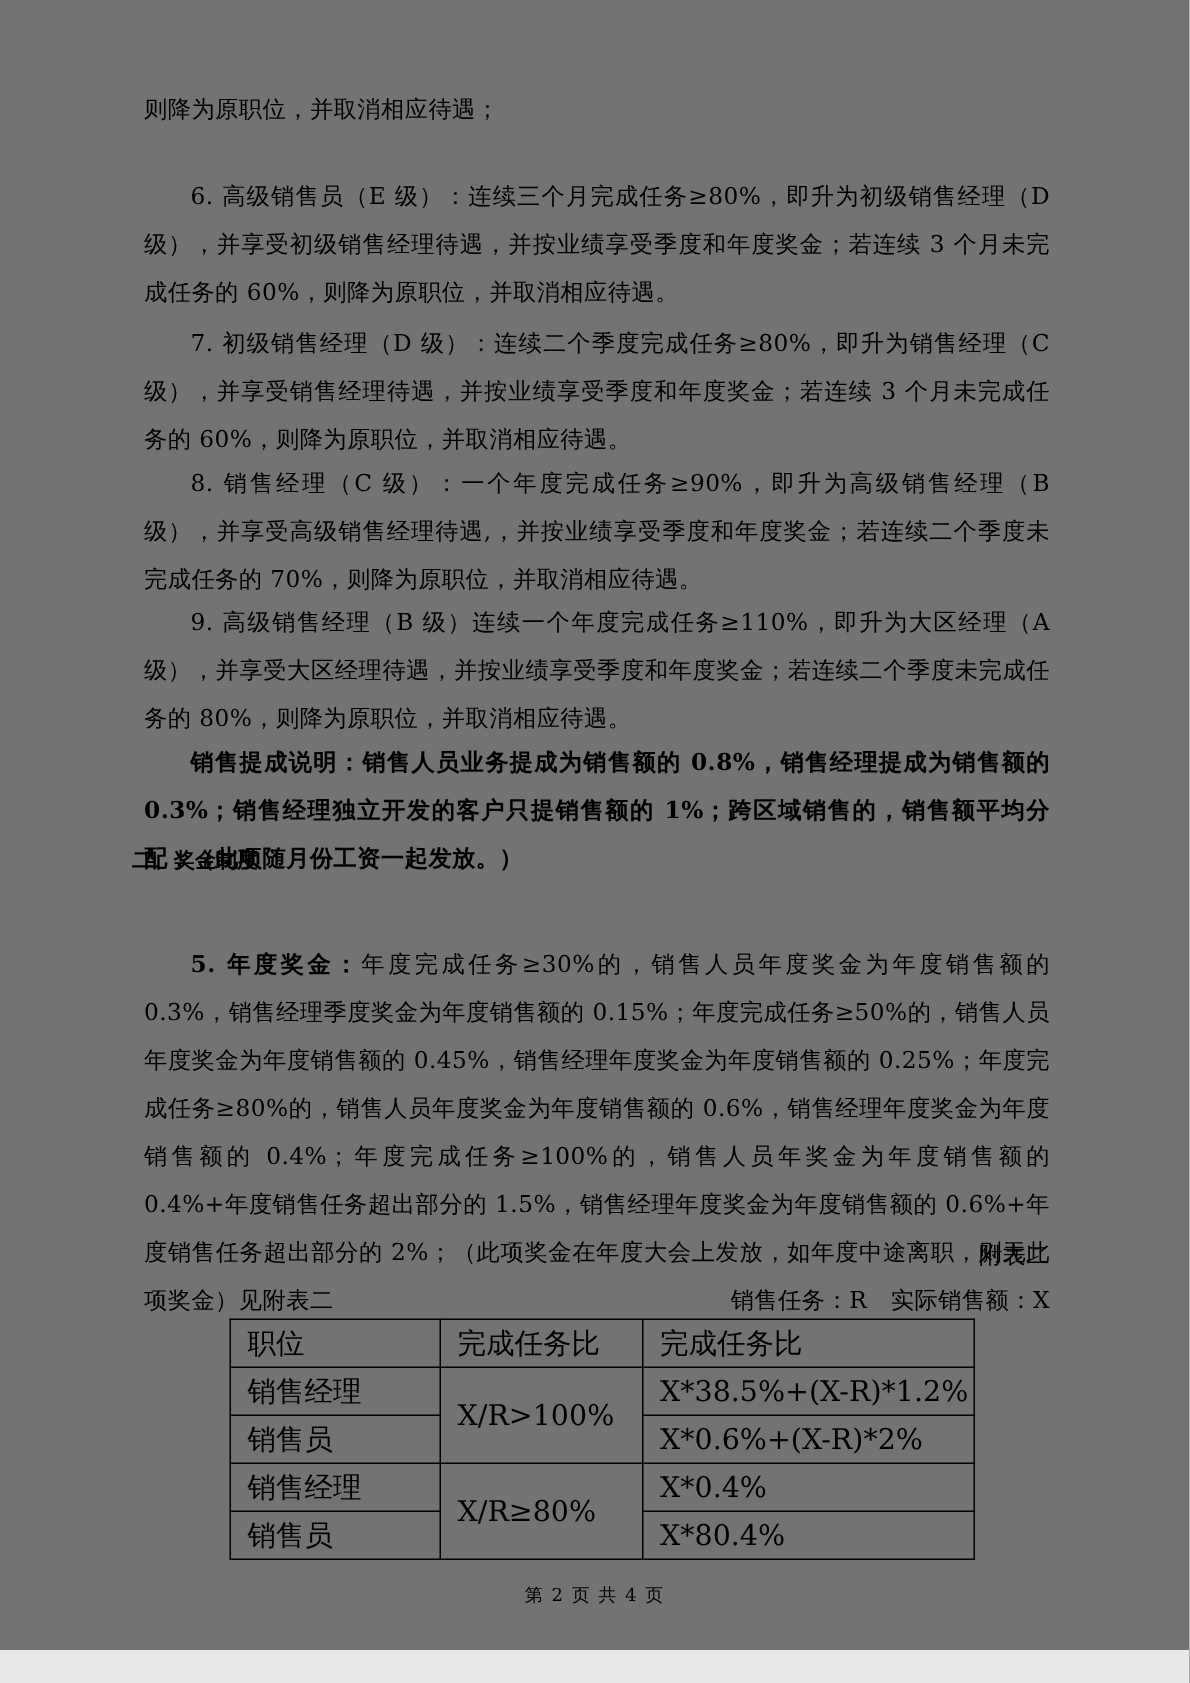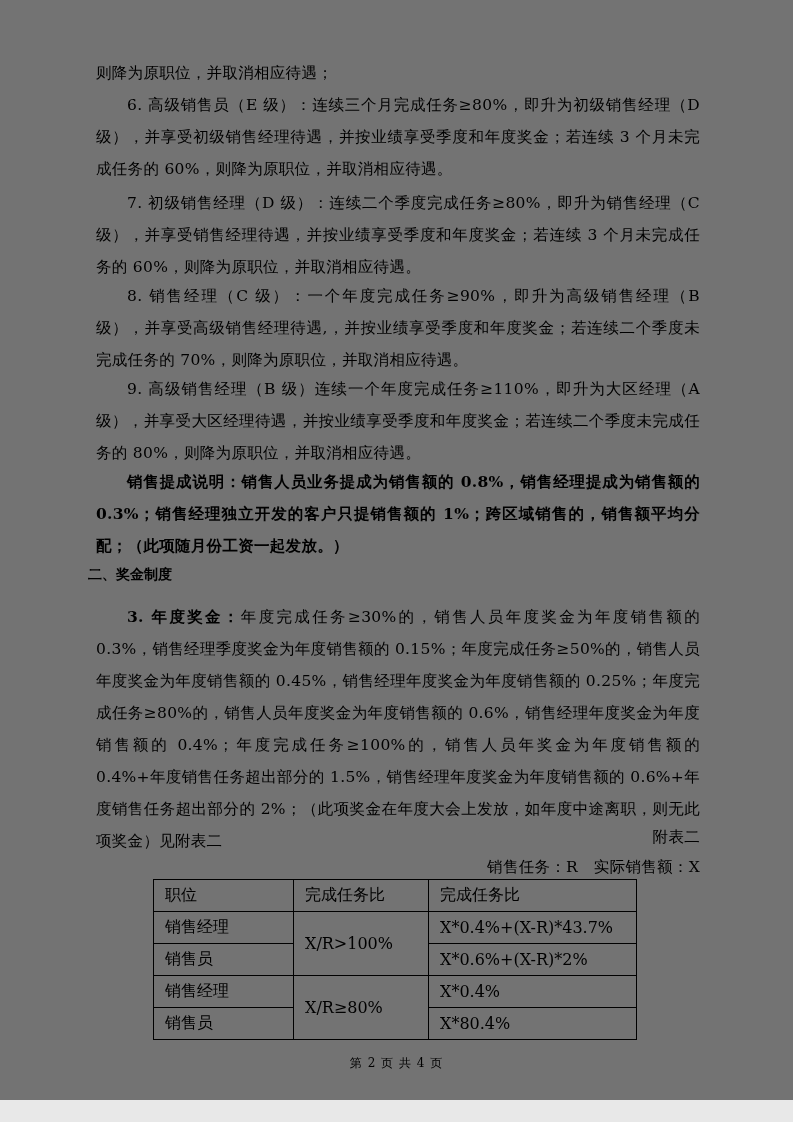--- a/index.html
+++ b/index.html
@@ -20,40 +20,40 @@
   .para, .line {
     position: absolute;
     left: 96px;
     width: 604px;
     margin: 0;
     font-size: 15.5px;
     line-height: 32px;
     text-align: justify;
     letter-spacing: 0.3px;
   }
-  .para { text-indent: 2em; }
+  .para { text-indent: 2em; margin-top: 26px; }
   .line.indent { text-indent: 2em; text-align: right; }
   .cont { text-indent: 0; text-align: left; }
   .bold { font-weight: bold; }
   .heading {
     position: absolute;
     left: 88px;
     width: 604px;
     margin: 0;
     font-size: 14px;
     line-height: 26px;
     font-weight: bold;
   }
   table.bonus-table {
     position: absolute;
     left: 153px;
     top: 879px;
     border-collapse: collapse;
     table-layout: fixed;
-    font-size: 16px;
+    font-size: 19px;
   }
   table.bonus-table td {
     border: 1.5px solid #000000;
     padding: 0 4px 0 11px;
     height: 31px;
     vertical-align: middle;
     text-align: left;
     overflow: hidden;
     white-space: nowrap;
   }
@@ -79,42 +79,42 @@
   <p class="para" style="top:187px">7. 初级销售经理（D 级）：连续二个季度完成任务≥80%，即升为销售经理（C 级），并享受销售经理待遇，并按业绩享受季度和年度奖金；若连续 3 个月未完成任务的 60%，则降为原职位，并取消相应待遇。</p>
 
   <p class="para" style="top:280px">8. 销售经理（C 级）：一个年度完成任务≥90%，即升为高级销售经理（B 级），并享受高级销售经理待遇,，并按业绩享受季度和年度奖金；若连续二个季度未完成任务的 70%，则降为原职位，并取消相应待遇。</p>
 
   <p class="para" style="top:373px">9. 高级销售经理（B 级）连续一个年度完成任务≥110%，即升为大区经理（A 级），并享受大区经理待遇，并按业绩享受季度和年度奖金；若连续二个季度未完成任务的 80%，则降为原职位，并取消相应待遇。</p>
 
   <p class="para bold" style="top:466px">销售提成说明：销售人员业务提成为销售额的 0.8%，销售经理提成为销售额的 0.3%；销售经理独立开发的客户只提销售额的 1%；跨区域销售的，销售额平均分配；（此项随月份工资一起发放。）</p>
 
   <h2 class="heading" style="top:561px">二、奖金制度</h2>
 
-  <p class="para" style="top:601px"><span class="bold">3. 年度奖金：</span><span>年度完成任务≥30%的，销售人员年度奖金为年度销售额的 0.3%，销售经理季度奖金为年度销售额的 0.15%；年度完成任务≥50%的，销售人员年度奖金为年度销售额的 0.45%，销售经理年度奖金为年度销售额的 0.25%；年度完成任务≥80%的，销售人员年度奖金为年度销售额的 0.6%，销售经理年度奖金为年度销售额的 0.4%；年度完成任务≥100%的，销售人员年奖金为年度销售额的 0.4%+年度销售任务超出部分的 1.5%，销售经理年度奖金为年度销售额的 0.6%+年度销售任务超出部分的 2%；（此项奖金在年度大会上发放，如年度中途离职，则无此项奖金）见附表二</span></p>
+  <p class="para" style="top:601px"><span class="bold">5. 年度奖金：</span><span>年度完成任务≥30%的，销售人员年度奖金为年度销售额的 0.3%，销售经理季度奖金为年度销售额的 0.15%；年度完成任务≥50%的，销售人员年度奖金为年度销售额的 0.45%，销售经理年度奖金为年度销售额的 0.25%；年度完成任务≥80%的，销售人员年度奖金为年度销售额的 0.6%，销售经理年度奖金为年度销售额的 0.4%；年度完成任务≥100%的，销售人员年奖金为年度销售额的 0.4%+年度销售任务超出部分的 1.5%，销售经理年度奖金为年度销售额的 0.6%+年度销售任务超出部分的 2%；（此项奖金在年度大会上发放，如年度中途离职，则无此项奖金）见附表二</span></p>
 
   <p class="line indent" style="top:821px">附表二</p>
 
   <p class="line indent" style="top:851px">销售任务：R　实际销售额：X</p>
 
   <table class="bonus-table">
     <colgroup>
       <col style="width:140px">
       <col style="width:135px">
       <col style="width:208px">
     </colgroup>
     <tbody>
       <tr>
         <td>职位</td>
         <td>完成任务比</td>
         <td>完成任务比</td>
       </tr>
       <tr>
         <td>销售经理</td>
         <td rowspan="2">X/R&gt;100%</td>
-        <td>X*0.4%+(X-R)*43.7%</td>
+        <td>X*38.5%+(X-R)*1.2%</td>
       </tr>
       <tr>
         <td>销售员</td>
         <td>X*0.6%+(X-R)*2%</td>
       </tr>
       <tr>
         <td>销售经理</td>
         <td rowspan="2">X/R≥80%</td>
         <td>X*0.4%</td>
       </tr>

